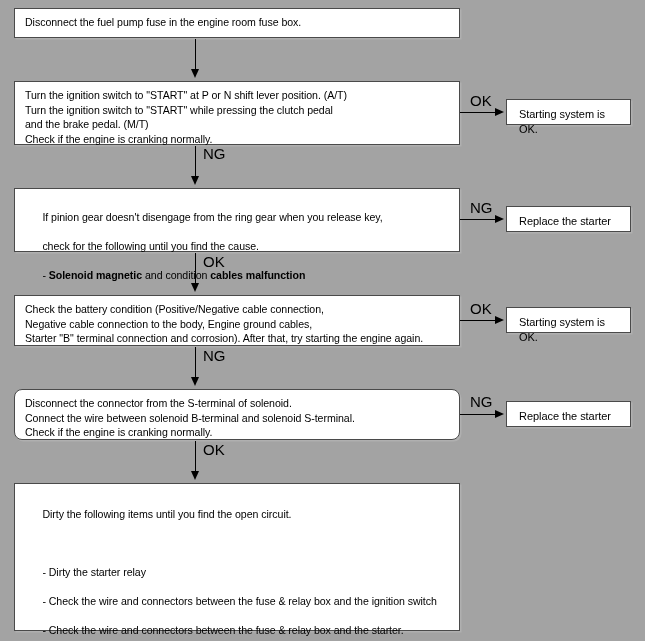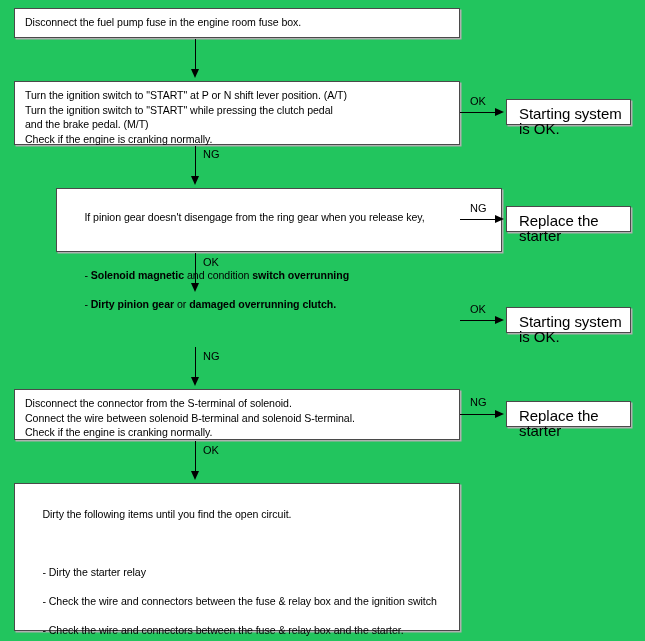--- a/index.html
+++ b/index.html
@@ -8,21 +8,21 @@
     background: #ffffff;
   }
   body {
     font-family: "Liberation Sans", sans-serif;
     color: #000000;
   }
   #flowchart {
     position: relative;
     width: 645px;
     height: 641px;
-    background: #22c55e;
+    background: #a3a3a3;
     overflow: hidden;
   }
   .box {
     position: absolute;
     box-sizing: border-box;
     border: 1px solid #4a4a4a;
     background: #ffffff;
     box-shadow: 1.5px 1.5px 0 0 #b0b0b0;
   }
   .box-text {
@@ -32,21 +32,21 @@
     top: 6px;
     font-size: 10.6px;
     line-height: 14.6px;
     letter-spacing: -0.05px;
     white-space: pre-wrap;
     color: #000000;
   }
   .box.side .box-text {
     left: 12px;
     top: 7px;
-    font-size: 15px;
+    font-size: 11px;
   }
   .box.big .box-text {
     top: 8px;
   }
   .vline {
     position: absolute;
     width: 1px;
     background: #000000;
   }
   .hline {
@@ -65,21 +65,21 @@
   .arrow-right {
     position: absolute;
     width: 0;
     height: 0;
     border-top: 4.5px solid transparent;
     border-bottom: 4.5px solid transparent;
     border-left: 9px solid #000000;
   }
   .edge-label {
     position: absolute;
-    font-size: 11px;
+    font-size: 15px;
     line-height: 12px;
     color: #000000;
     white-space: nowrap;
   }
   .bold { font-weight: bold; }
   .spacer-line { display: block; height: 14.6px; }
 </style>
 </head>
 <body>
 
@@ -103,53 +103,58 @@
   <div class="arrow-right" style="left:495px; top:108px;"></div>
   <div class="edge-label" style="left:470px; top:95px;">OK</div>
   <div class="box side" style="left:506px; top:99px; width:125px; height:26px;">
     <div class="box-text">Starting system is OK.</div>
   </div>
 
   <div class="vline" style="left:195px; top:146px; height:33px;"></div>
   <div class="arrow-down" style="left:191px; top:176px;"></div>
   <div class="edge-label" style="left:203px; top:148px;">NG</div>
 
-  <div class="box" style="left:14px; top:188px; width:446px; height:64px;margin-left:42px;">
+  <div class="box" style="left:14px; top:188px; width:446px; height:64px;">
     <div class="box-text">
       <span>If pinion gear doesn't disengage from the ring gear when you release key,</span><br>
-      <br>
-      <span>- </span><span class="bold">Solenoid magnetic</span><span> and condition </span><span class="bold">switch overrunning</span><br>
+      <span>check for the following until you find the cause.</span><br>
+      <span>- </span><span class="bold">Solenoid magnetic</span><span> and condition </span><span class="bold">cables malfunction</span><br>
       <span>- </span><span class="bold">Dirty pinion gear</span><span> or </span><span class="bold">damaged overrunning clutch.</span>
     </div>
   </div>
 
   <div class="hline" style="left:460px; top:219px; width:38px;"></div>
   <div class="arrow-right" style="left:495px; top:215px;"></div>
   <div class="edge-label" style="left:470px; top:202px;">NG</div>
   <div class="box side" style="left:506px; top:206px; width:125px; height:26px;">
     <div class="box-text">Replace the starter</div>
   </div>
 
   <div class="vline" style="left:195px; top:253px; height:33px;"></div>
   <div class="arrow-down" style="left:191px; top:283px;"></div>
   <div class="edge-label" style="left:203px; top:256px;">OK</div>
 
+  <div class="box" style="left:14px; top:295px; width:446px; height:51px;">
+    <div class="box-text">Check the battery condition (Positive/Negative cable connection,
+Negative cable connection to the body, Engine ground cables,
+Starter "B" terminal connection and corrosion). After that, try starting the engine again.</div>
+  </div>
 
   <div class="hline" style="left:460px; top:320px; width:38px;"></div>
   <div class="arrow-right" style="left:495px; top:316px;"></div>
   <div class="edge-label" style="left:470px; top:303px;">OK</div>
   <div class="box side" style="left:506px; top:307px; width:125px; height:26px;">
     <div class="box-text">Starting system is OK.</div>
   </div>
 
   <div class="vline" style="left:195px; top:347px; height:33px;"></div>
   <div class="arrow-down" style="left:191px; top:377px;"></div>
   <div class="edge-label" style="left:203px; top:350px;">NG</div>
 
-  <div class="box" style="left:14px; top:389px; width:446px; height:51px;">
+  <div class="box" style="left:14px; top:389px; width:446px; height:51px;border-radius:8px;">
     <div class="box-text">Disconnect the connector from the S-terminal of solenoid.
 Connect the wire between solenoid B-terminal and solenoid S-terminal.
 Check if the engine is cranking normally.</div>
   </div>
 
   <div class="hline" style="left:460px; top:414px; width:38px;"></div>
   <div class="arrow-right" style="left:495px; top:410px;"></div>
   <div class="edge-label" style="left:470px; top:396px;">NG</div>
   <div class="box side" style="left:506px; top:401px; width:125px; height:26px;">
     <div class="box-text">Replace the starter</div>

